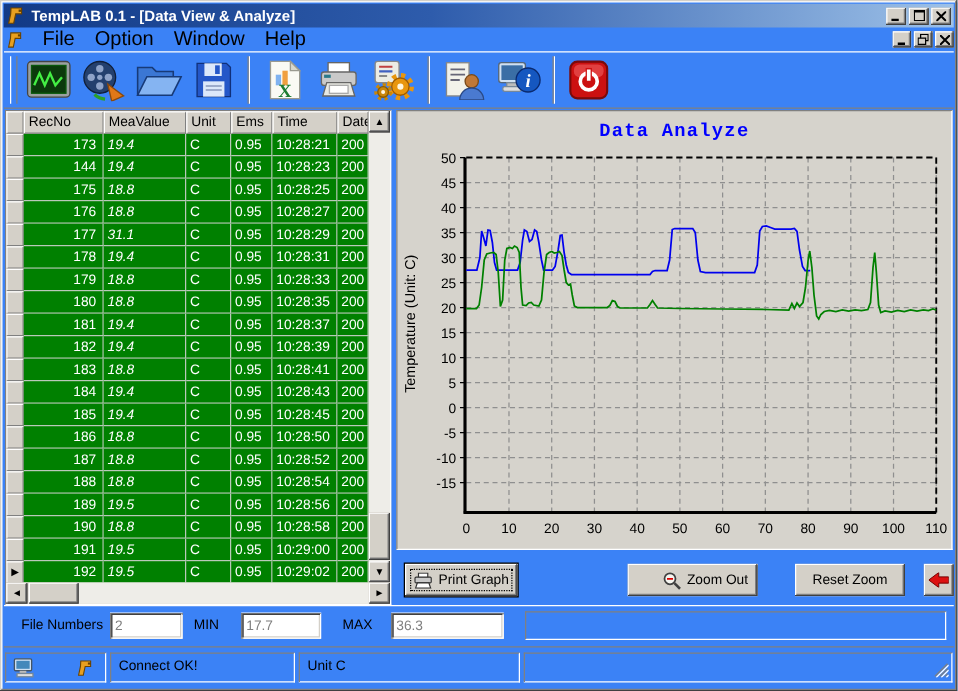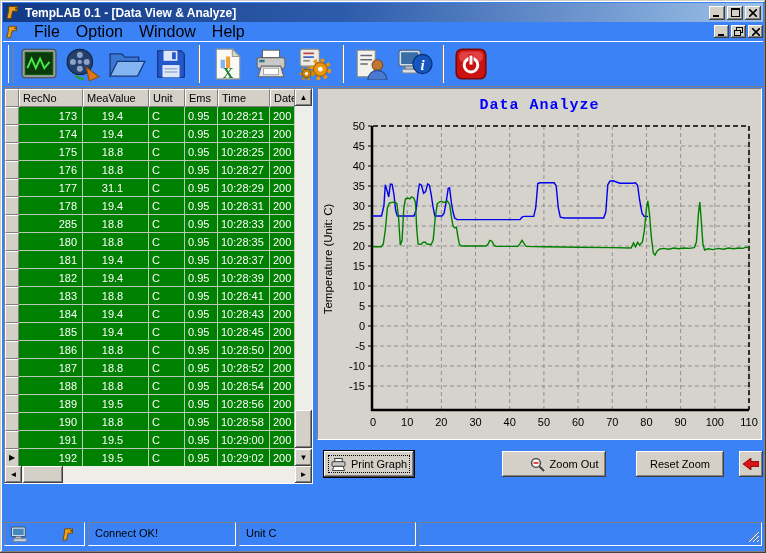--- a/index.html
+++ b/index.html
@@ -40,21 +40,21 @@
   .thead { position:absolute; left:0; top:0; right:17px; height:18px; display:flex; }
   .hcell, .tsel { background:#d4d0c8; border-top:1px solid #fff; border-left:1px solid #fff;
                   border-right:1px solid #808080; border-bottom:1px solid #808080;
                   font-size:11px; color:#000; padding:2px 0 8px 3px; overflow:hidden; white-space:nowrap; }
   .rows { position:absolute; left:0; top:18px; right:17px; bottom:17px; overflow:hidden; }
   .trow { display:flex; height:18px; }
   .tsel { width:14px; flex:none; padding:0; text-align:center; font-size:8px; line-height:16px; color:#000; }
   .tcell { background:#008000; color:#fff; font-size:11px; line-height:16px; padding:1px 3px 0 3px;
            border-right:1px solid #b9c9b9; border-bottom:1px solid #b9c9b9; overflow:hidden; white-space:nowrap; }
   .c0 { width:64px; flex:none; text-align:right; padding-right:5px; }
-  .c1 { width:66px; flex:none; text-align:center; padding-right:9px; }
+  .c1 { width:66px; flex:none; text-align:left; padding-right:9px;font-style:italic; }
   .c2 { width:36px; flex:none; }
   .c3 { width:33px; flex:none; }
   .c4 { width:52px; flex:none; }
   .c5 { flex:1; }
   .h0{width:64px;flex:none;} .h1{width:66px;flex:none;} .h2{width:36px;flex:none;}
   .h3{width:33px;flex:none;} .h4{width:52px;flex:none;} .h5{flex:1;}
   .hsel{width:14px;flex:none;}
 
   .sb-btn { position:absolute; background:#d4d0c8; display:flex; align-items:center; justify-content:center;
             font-size:8px; color:#000; box-shadow: inset -1px -1px #404040, inset 1px 1px #fff, inset -2px -2px #808080; }
@@ -274,21 +274,21 @@
           <div class="tsel"></div>
           <div class="tcell c0">173</div>
           <div class="tcell c1">19.4</div>
           <div class="tcell c2">C</div>
           <div class="tcell c3">0.95</div>
           <div class="tcell c4">10:28:21</div>
           <div class="tcell c5">200</div>
         </div>
         <div class="trow">
           <div class="tsel"></div>
-          <div class="tcell c0">174</div>
+          <div class="tcell c0">144</div>
           <div class="tcell c1">19.4</div>
           <div class="tcell c2">C</div>
           <div class="tcell c3">0.95</div>
           <div class="tcell c4">10:28:23</div>
           <div class="tcell c5">200</div>
         </div>
         <div class="trow">
           <div class="tsel"></div>
           <div class="tcell c0">175</div>
           <div class="tcell c1">18.8</div>
@@ -319,21 +319,21 @@
           <div class="tsel"></div>
           <div class="tcell c0">178</div>
           <div class="tcell c1">19.4</div>
           <div class="tcell c2">C</div>
           <div class="tcell c3">0.95</div>
           <div class="tcell c4">10:28:31</div>
           <div class="tcell c5">200</div>
         </div>
         <div class="trow">
           <div class="tsel"></div>
-          <div class="tcell c0">285</div>
+          <div class="tcell c0">179</div>
           <div class="tcell c1">18.8</div>
           <div class="tcell c2">C</div>
           <div class="tcell c3">0.95</div>
           <div class="tcell c4">10:28:33</div>
           <div class="tcell c5">200</div>
         </div>
         <div class="trow">
           <div class="tsel"></div>
           <div class="tcell c0">180</div>
           <div class="tcell c1">18.8</div>
@@ -558,20 +558,29 @@
   </div>
   <div class="gbtn" style="left:636px;width:88px;">
     <span>Reset Zoom</span>
   </div>
   <div class="gbtn" style="left:739px;width:24px;">
     <svg width="16" height="12" viewBox="0 0 16 12">
       <path d="M0 6 L8 0 V3.5 H16 V8.5 H8 V12 Z" fill="#dd1111" stroke="#770000" stroke-width="0.8"></path>
     </svg>
   </div>
 
+  <div class="bottom-panel">
+    <span class="bp-label" style="left:14px;">File Numbers</span>
+    <input class="bp-field" style="left: 85px; width: 58px;" readonly="" value="2">
+    <span class="bp-label" style="left:152px;">MIN</span>
+    <input class="bp-field" style="left: 190px; width: 64px;" readonly="" value="17.7">
+    <span class="bp-label" style="left:271px;">MAX</span>
+    <input class="bp-field" style="left: 310px; width: 90px;" readonly="" value="36.3">
+    <div class="bp-box"></div>
+  </div>
 
   <div class="statusbar">
     <div class="scell icons">
       <svg width="20" height="17" viewBox="0 0 18 16">
         <rect x="1" y="1" width="13" height="9" rx="1" fill="#cfe0f2" stroke="#445566"></rect>
         <rect x="2.5" y="2.5" width="10" height="6" fill="#4488bb"></rect>
         <rect x="5" y="10" width="5" height="2" fill="#bbb"></rect>
         <rect x="3" y="12" width="12" height="2.5" fill="#ddd" stroke="#778899"></rect>
       </svg>
       <svg width="14" height="17" viewBox="0 0 16 16">

